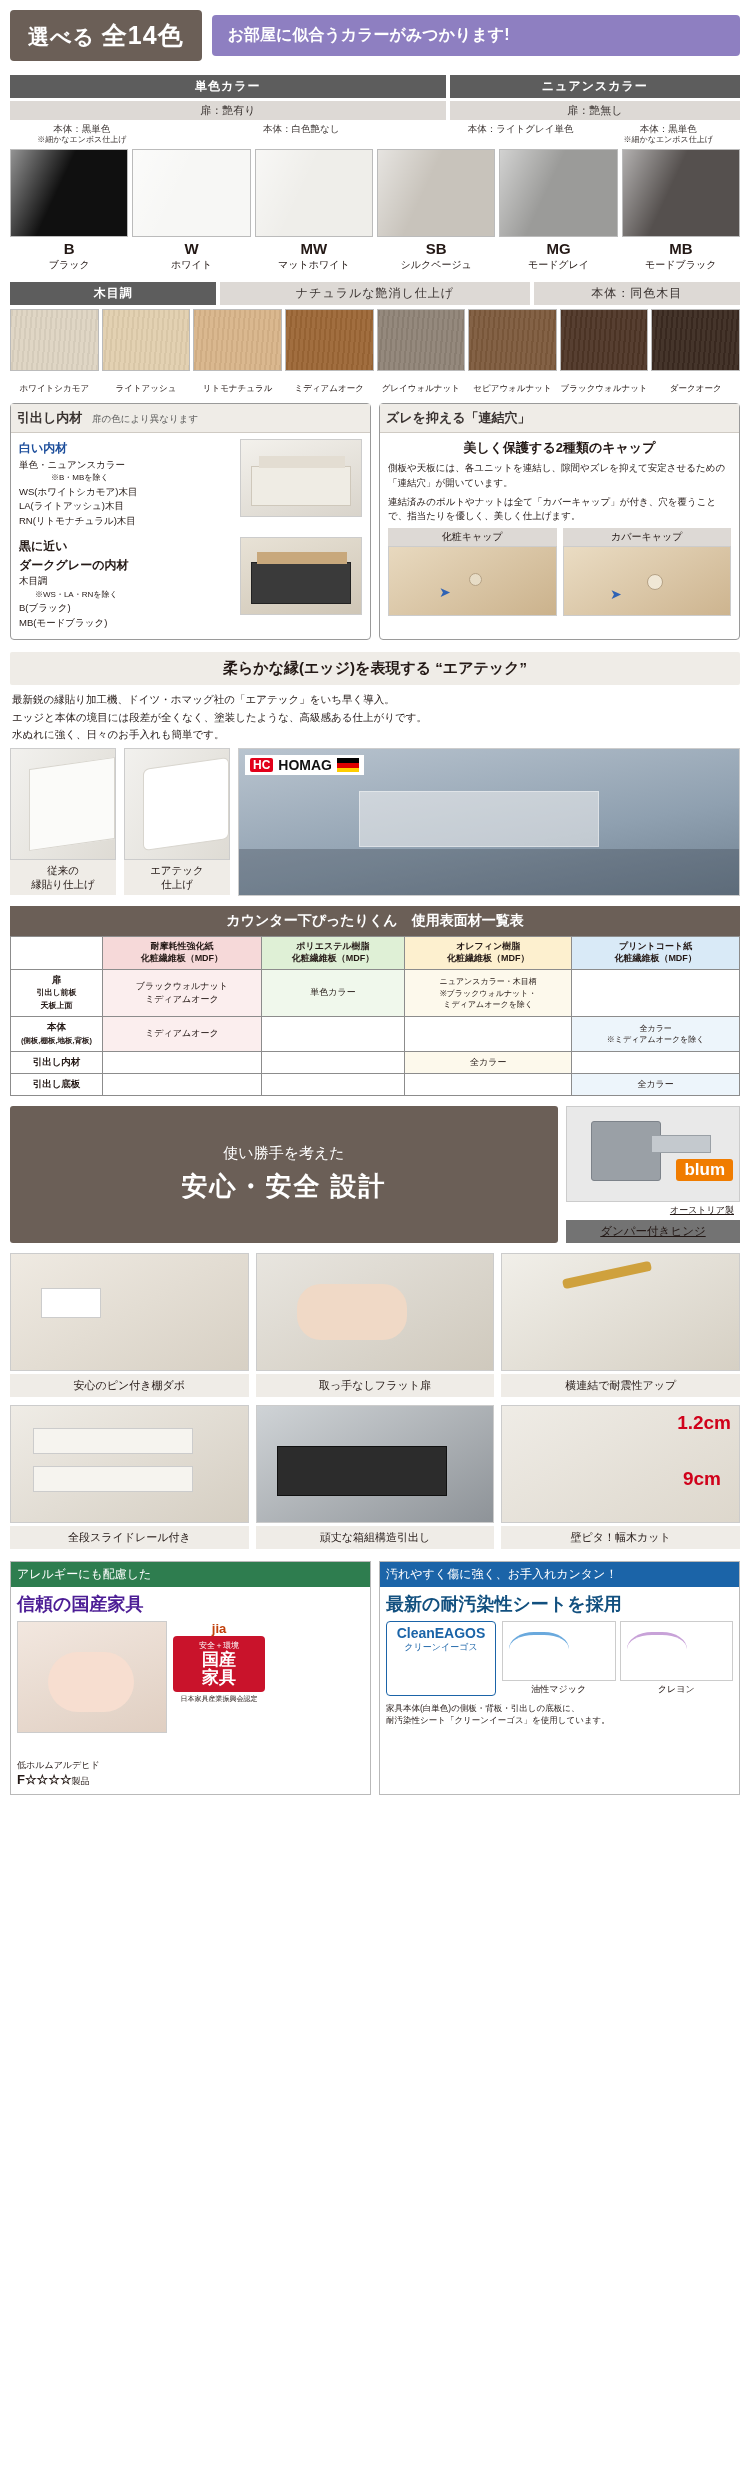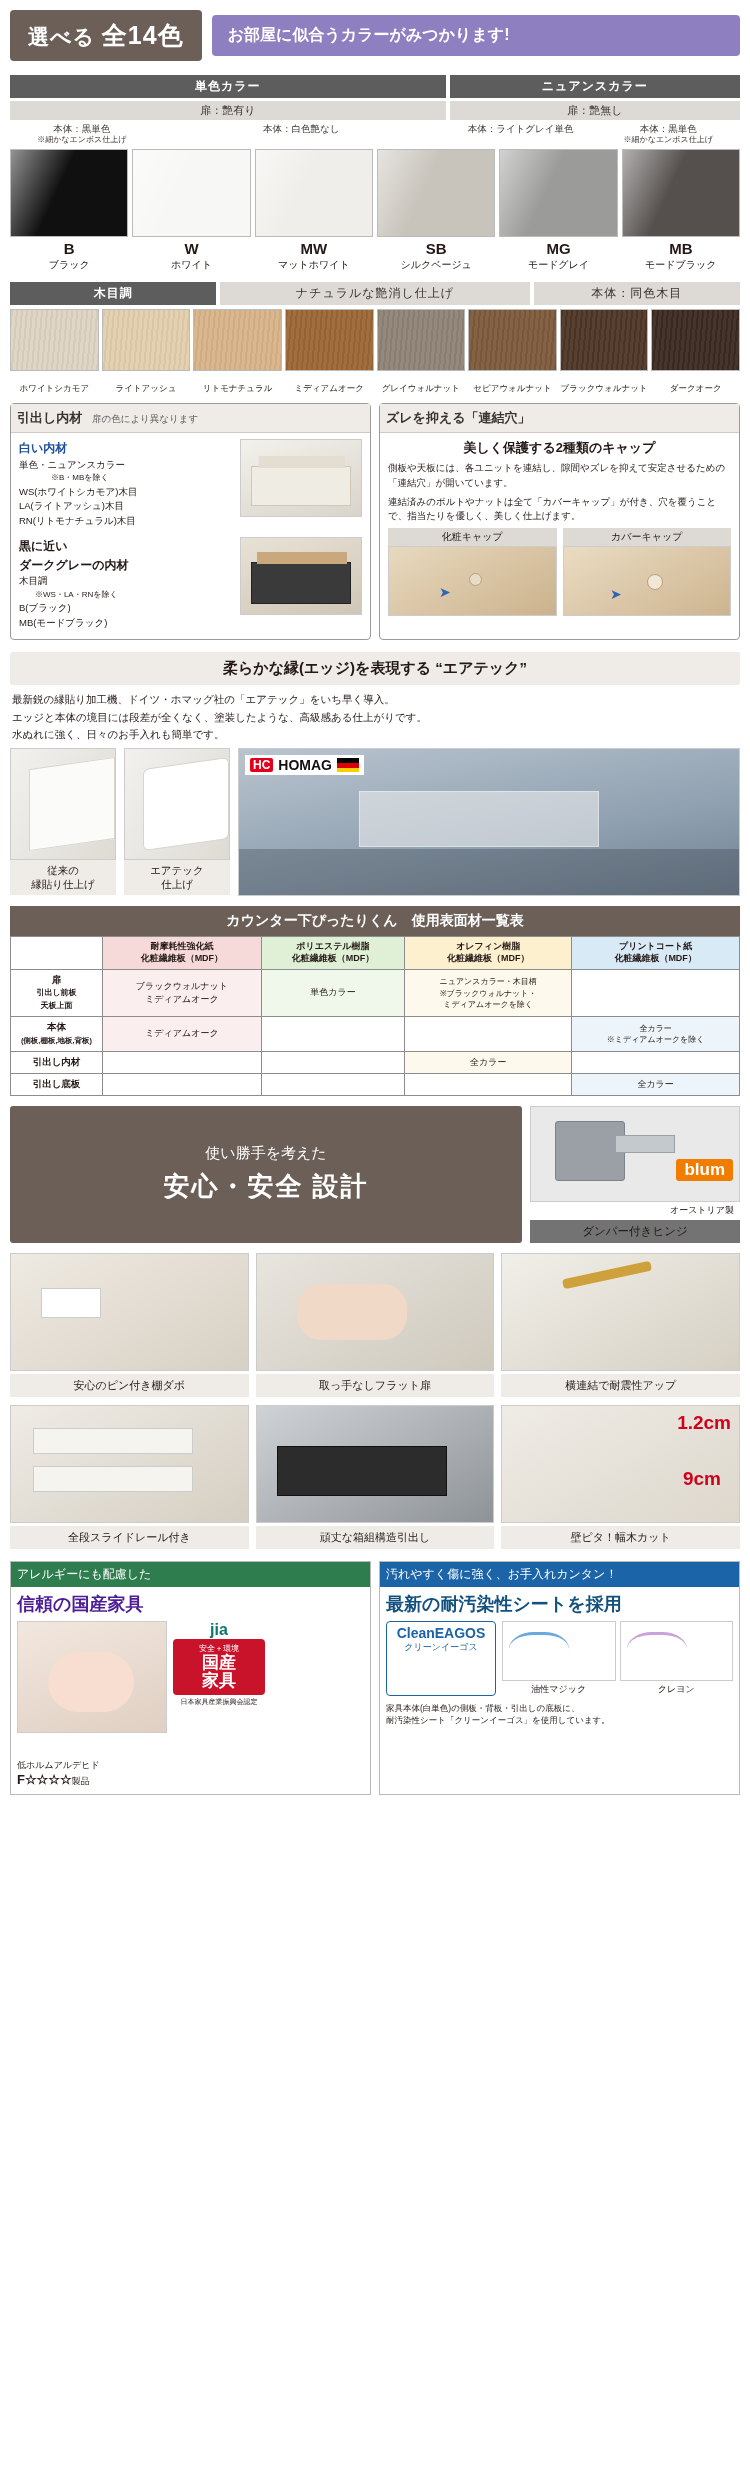--- a/index.html
+++ b/index.html
@@ -120,21 +120,21 @@
   .corner { background:linear-gradient(to top right, #fff 49.5%, #8c8c8c 49.5%, #8c8c8c 50.5%, #fff 50.5%); }
 
   
   .safe-wrap { display:flex; gap:8px; padding:10px; align-items:stretch; }
   .safe-left {
     flex:1; background:#6b5f57; color:#fff; border-radius:3px;
     display:flex; flex-direction:column; align-items:center; justify-content:center; padding:14px 0;
   }
   .safe-left .s1 { font-size:15px; margin-bottom:6px; }
   .safe-left .s2 { font-size:26px; font-weight:bold; letter-spacing:2px; }
-  .hinge-col { width:210px; }
+  .hinge-col { width:174px;text-decoration:underline; }
   .hinge-img { height:96px; border:1px solid #ccc; position:relative; overflow:hidden; background:#e9e9e9; }
   .blum {
     position:absolute; right:6px; bottom:20px; background:#f07c00; color:#fff;
     font-weight:bold; font-size:17px; padding:1px 8px; border-radius:3px;
   }
   .hinge-sub { font-size:9px; text-align:right; padding:2px 6px 0; }
   .hinge-cap { background:#737373; text-align:center; font-size:11.5px; padding:4px 0; margin-top:3px; }
 
   .grid3 { display:flex; gap:7px; padding:0 10px 8px; }
   .g-card { flex:1; }
@@ -514,21 +514,21 @@
 
   <div class="bot">
     <div class="bot-col">
       <div class="bot-hd green">アレルギーにも配慮した</div>
       <div class="bot-title green">信頼の国産家具</div>
       <div class="bot-body">
         <div class="baby" style="background:linear-gradient(160deg,#f2e7df,#e0cfc2)">
           <div style="position:absolute;left:30px;top:30px;width:86px;height:60px;background:#f7ded0;border-radius:40px;"></div>
         </div>
         <div class="jia">
-          <div style="font-size:16px;font-weight:bold;color:#0f766e">jia</div>
+          <div style="font-size:13px;font-weight:bold;color:#c2410c">jia</div>
           <div class="jia-badge">
             <div class="t1">安全＋環境</div>
             <div class="t2">国産</div>
             <div class="t2">家具</div>
           </div>
           <div class="jia-note">日本家具産業振興会認定</div>
         </div>
       </div>
       <div class="f4" style="padding:0 6px 6px">
         <div>低ホルムアルデヒド</div>

